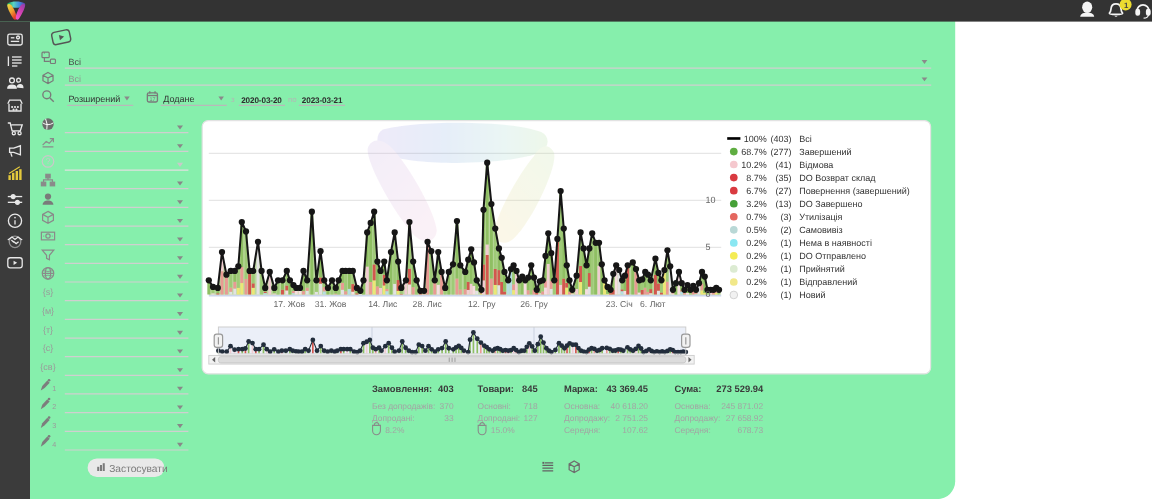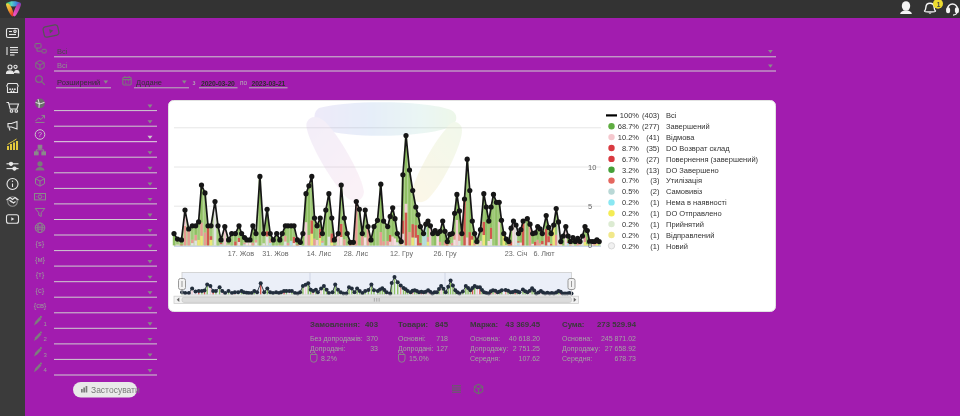--- a/index.html
+++ b/index.html
@@ -1,16 +1,16 @@
 <!DOCTYPE html>
 <html><head><meta charset="utf-8">
 <style>
 * { margin:0; padding:0; box-sizing:border-box; }
 html,body { width:960px; height:416px; background:#fff; font-family:"Liberation Sans", sans-serif; overflow:hidden; }
-#page { position:relative; width:960px; height:416px; background:#a21caf; }
+#page { position:relative; width:796px; height:416px; background:#86efac;border-radius:15px; }
 #topbar { position:absolute; left:0; top:0; width:960px; height:18px; background:#333333; }
 #sidebar { position:absolute; left:0; top:18px; width:25px; height:398px; background:#3b3b3b; }
 .abs { position:absolute; }
 </style></head>
 <body>
 <div id="page">
 <div id="topbar"></div>
 <div id="sidebar"></div>
 <svg class="abs" width="960" height="416" viewBox="0 0 960 416" style="left:0;top:0;">
 <defs>

